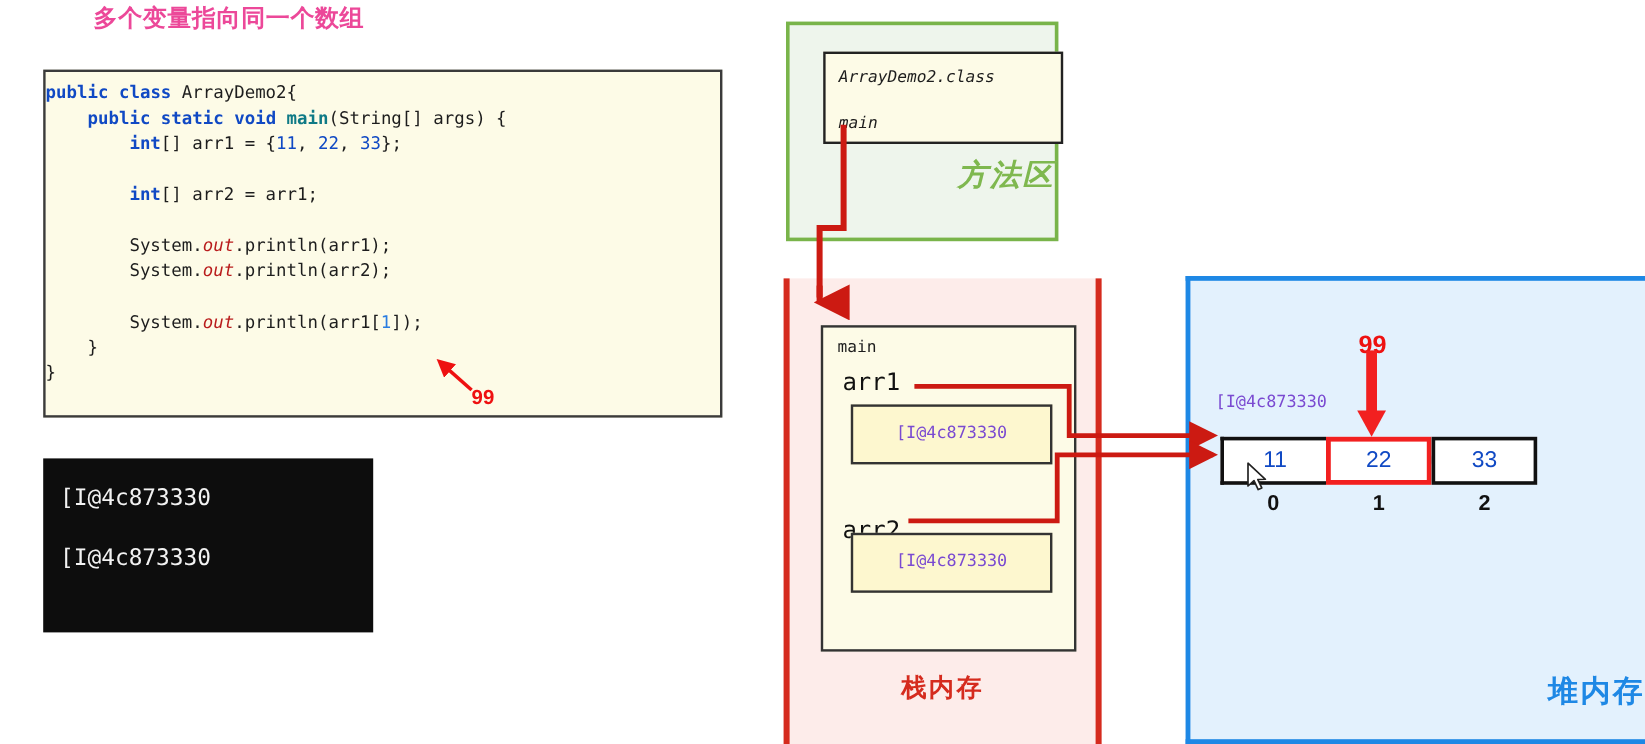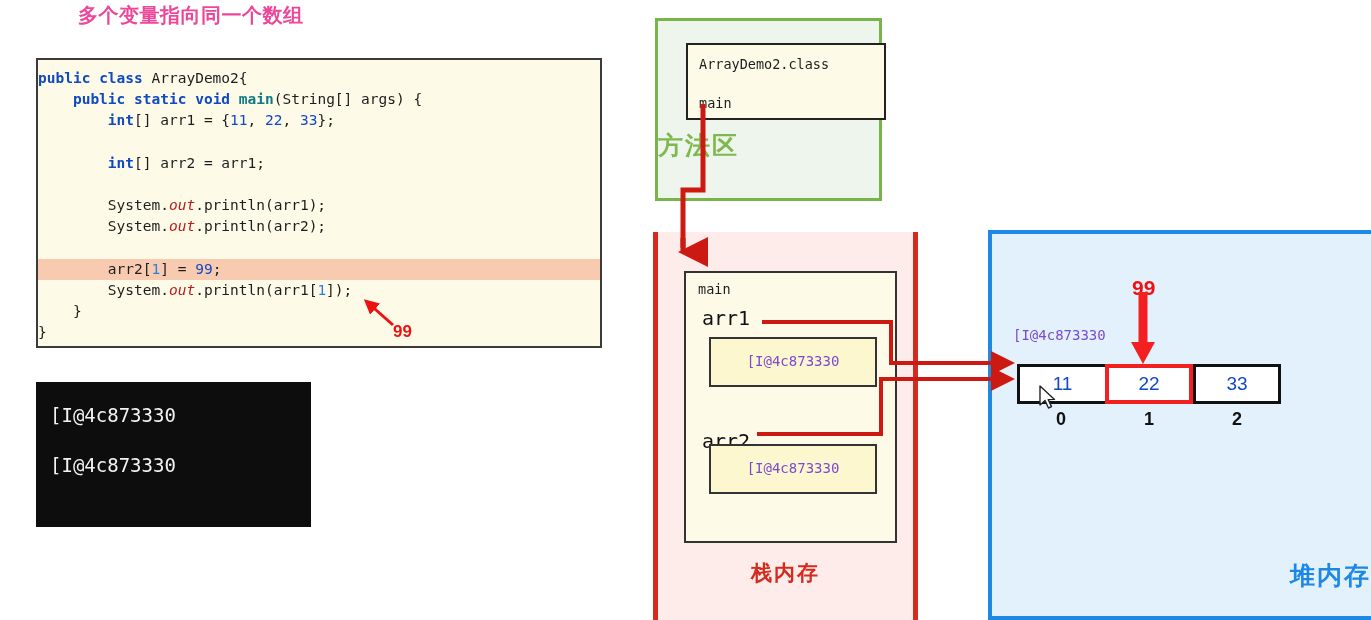--- a/index.html
+++ b/index.html
@@ -46,33 +46,33 @@
   }
   .console-line{
     position:absolute;left:14px;color:#f2f2f2;
     font-family:"DejaVu Sans Mono","Liberation Mono",monospace;
     font-size:19px;white-space:pre;
   }
 
   
   #method-area{
     position:absolute;left:655px;top:18px;width:227px;height:183px;
-    background:#eef5ec;border:3px solid #79b44a;box-sizing:border-box;
+    background:#eef5ec;border:3px solid #79b44a;box-sizing:border-box;font-style:italic;
   }
   #method-class-box{
     position:absolute;left:28px;top:22px;width:200px;height:77px;
     background:#fdfbe7;border:2px solid #222;box-sizing:border-box;
   }
   #method-class-box .mtxt{
     position:absolute;left:11px;
     font-family:"DejaVu Sans Mono","Liberation Mono",monospace;
     font-size:13.5px;color:#1d1d1d;white-space:pre;
   }
   #method-area-label{
-    position:absolute;left:0;right:0;top:108px;text-align:left;
+    position:absolute;left:0;right:0;top:108px;text-align:right;
     font-size:25px;font-weight:bold;color:#7fb84f;letter-spacing:2px;
   }
 
   
   #stack-area{
     position:absolute;left:653px;top:232px;width:265px;height:388px;
     background:#fdecea;box-sizing:border-box;
     border-left:5px solid #d52b1e;border-right:5px solid #d52b1e;
   }
   #stack-frame{
@@ -156,21 +156,20 @@
 <div id="code-box">
   <div class="code-line" style="margin-top:8px;"><span class="kw">public</span> <span class="kw">class</span> ArrayDemo2{</div>
   <div class="code-line">    <span class="kw">public</span> <span class="kw">static</span> <span class="kw">void</span> <span class="kw2">main</span>(String[] args) {</div>
   <div class="code-line">        <span class="kw">int</span>[] arr1 = {<span class="num">11</span>, <span class="num">22</span>, <span class="num">33</span>};</div>
   <div class="code-line"> </div>
   <div class="code-line">        <span class="kw">int</span>[] arr2 = arr1;</div>
   <div class="code-line"> </div>
   <div class="code-line">        System.<span class="ital">out</span>.println(arr1);</div>
   <div class="code-line">        System.<span class="ital">out</span>.println(arr2);</div>
   <div class="code-line"> </div>
-  <div class="code-line hl">        arr2[<span class="idx">1</span>] = <span class="num">99</span>;</div>
   <div class="code-line">        System.<span class="ital">out</span>.println(arr1[<span class="idx">1</span>]);</div>
   <div class="code-line">    }</div>
   <div class="code-line">}</div>
 </div>
 
 <svg id="code-annot-arrow" width="36" height="32" viewBox="0 0 36 32">
   <defs>
     <marker id="ar-red" markerWidth="5" markerHeight="5" refX="3.6" refY="2.5" orient="auto">
       <path d="M0,0 L5,2.5 L0,5 z" fill="#ee1111"></path>
     </marker>

